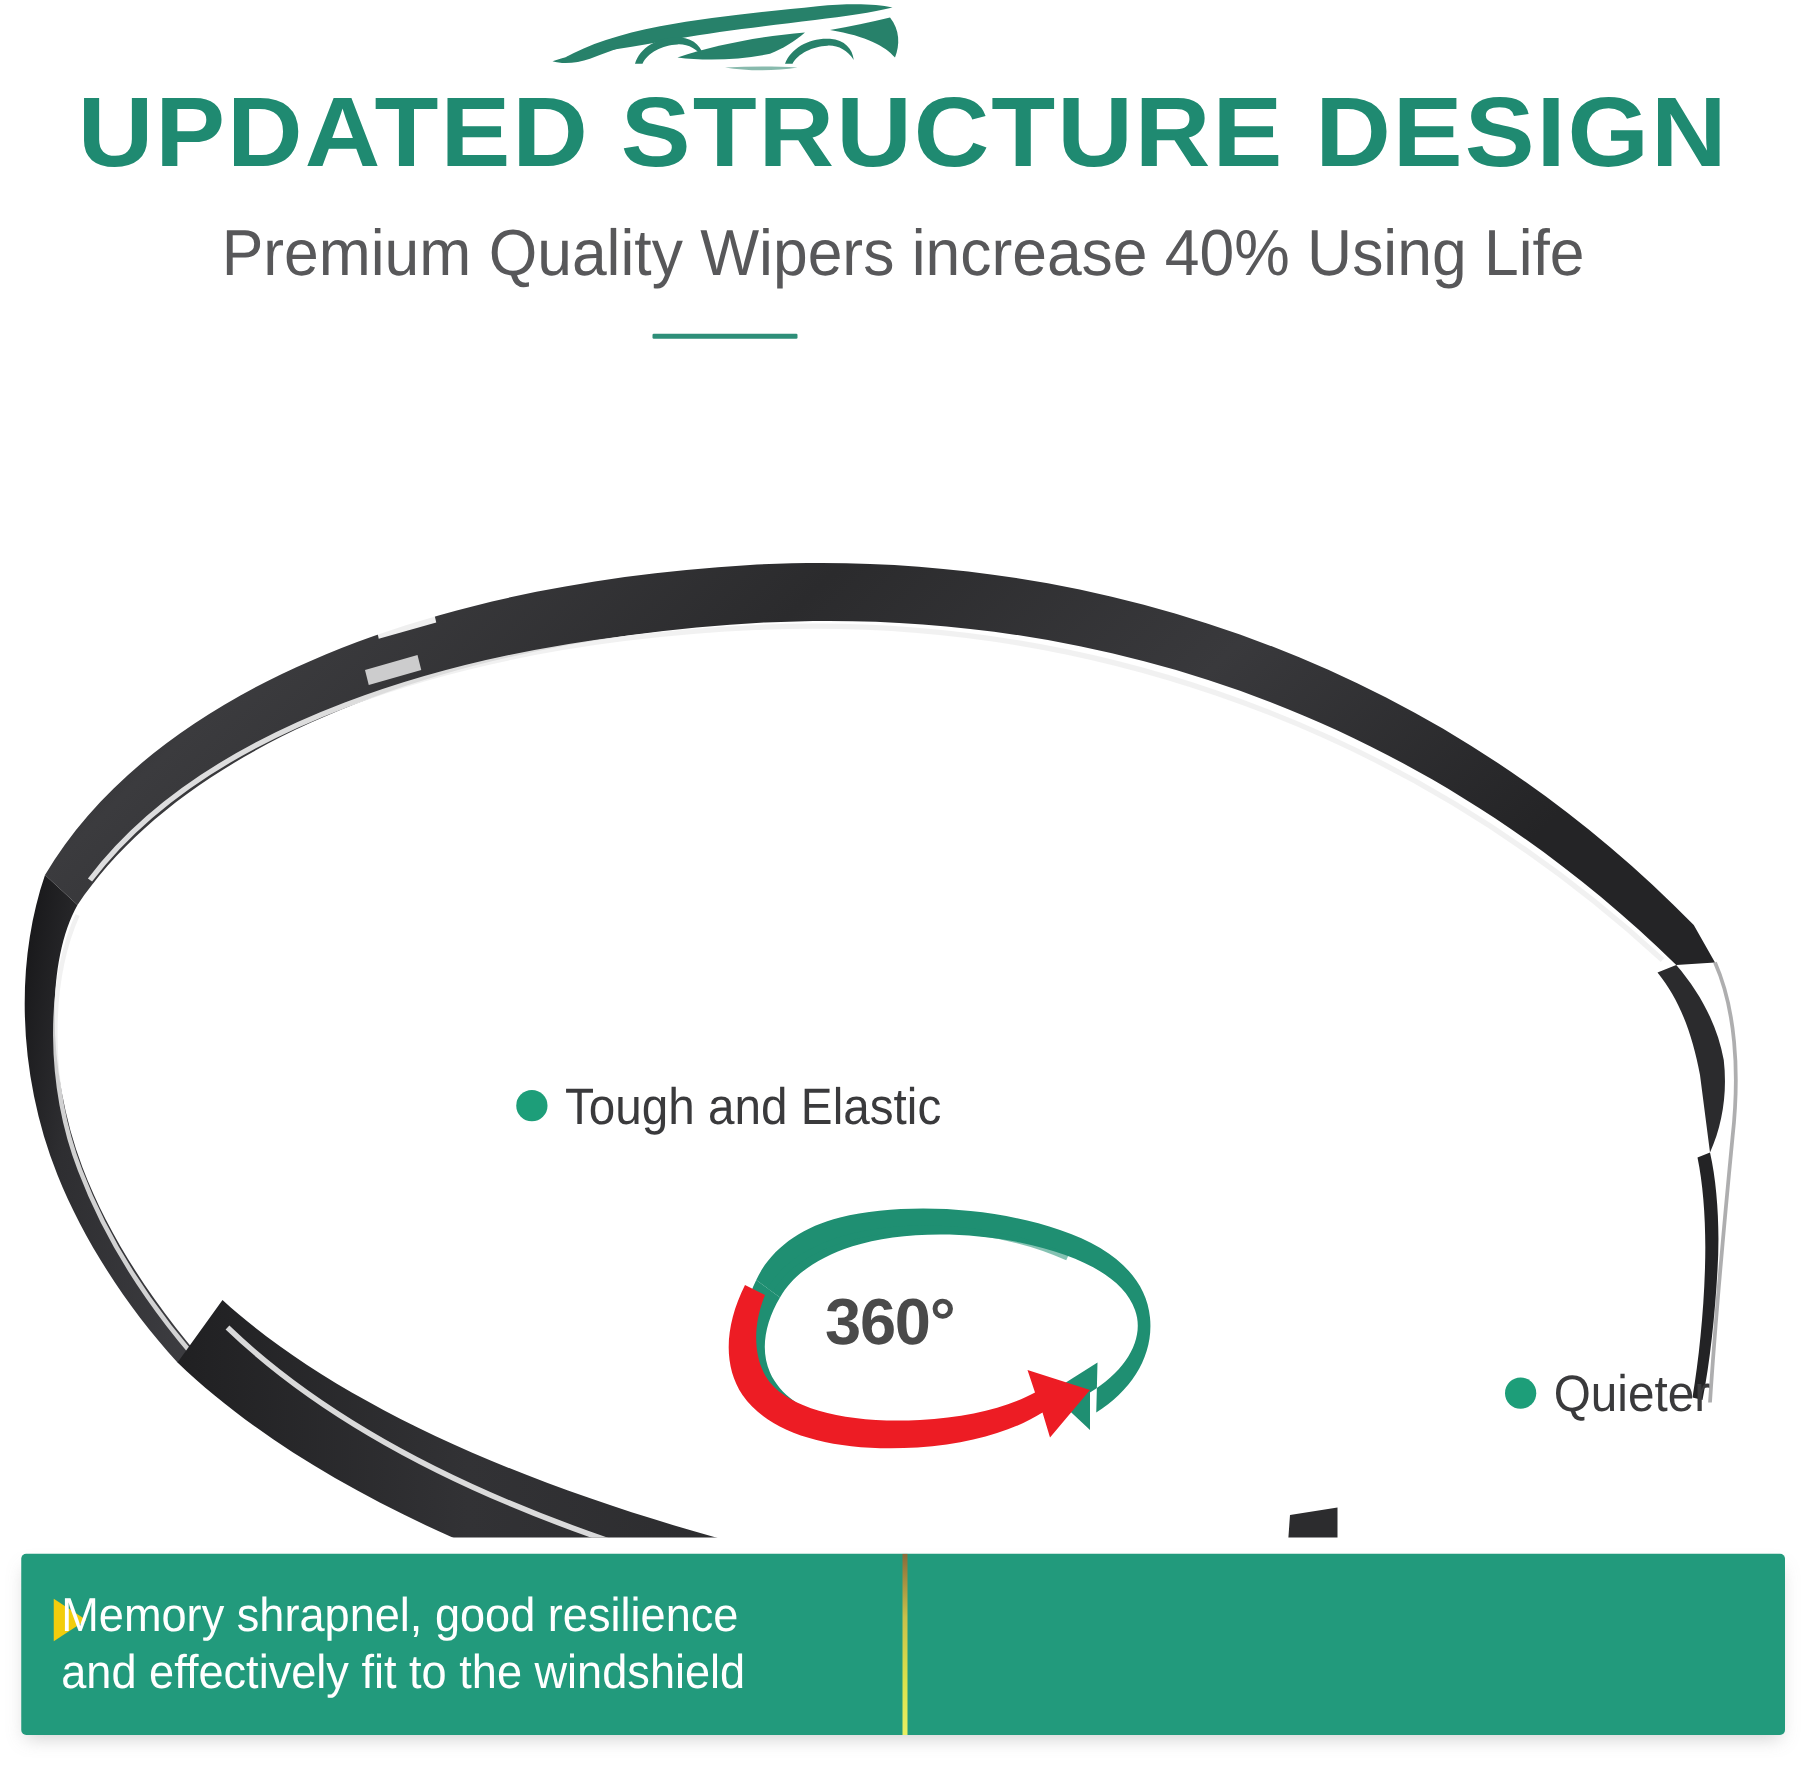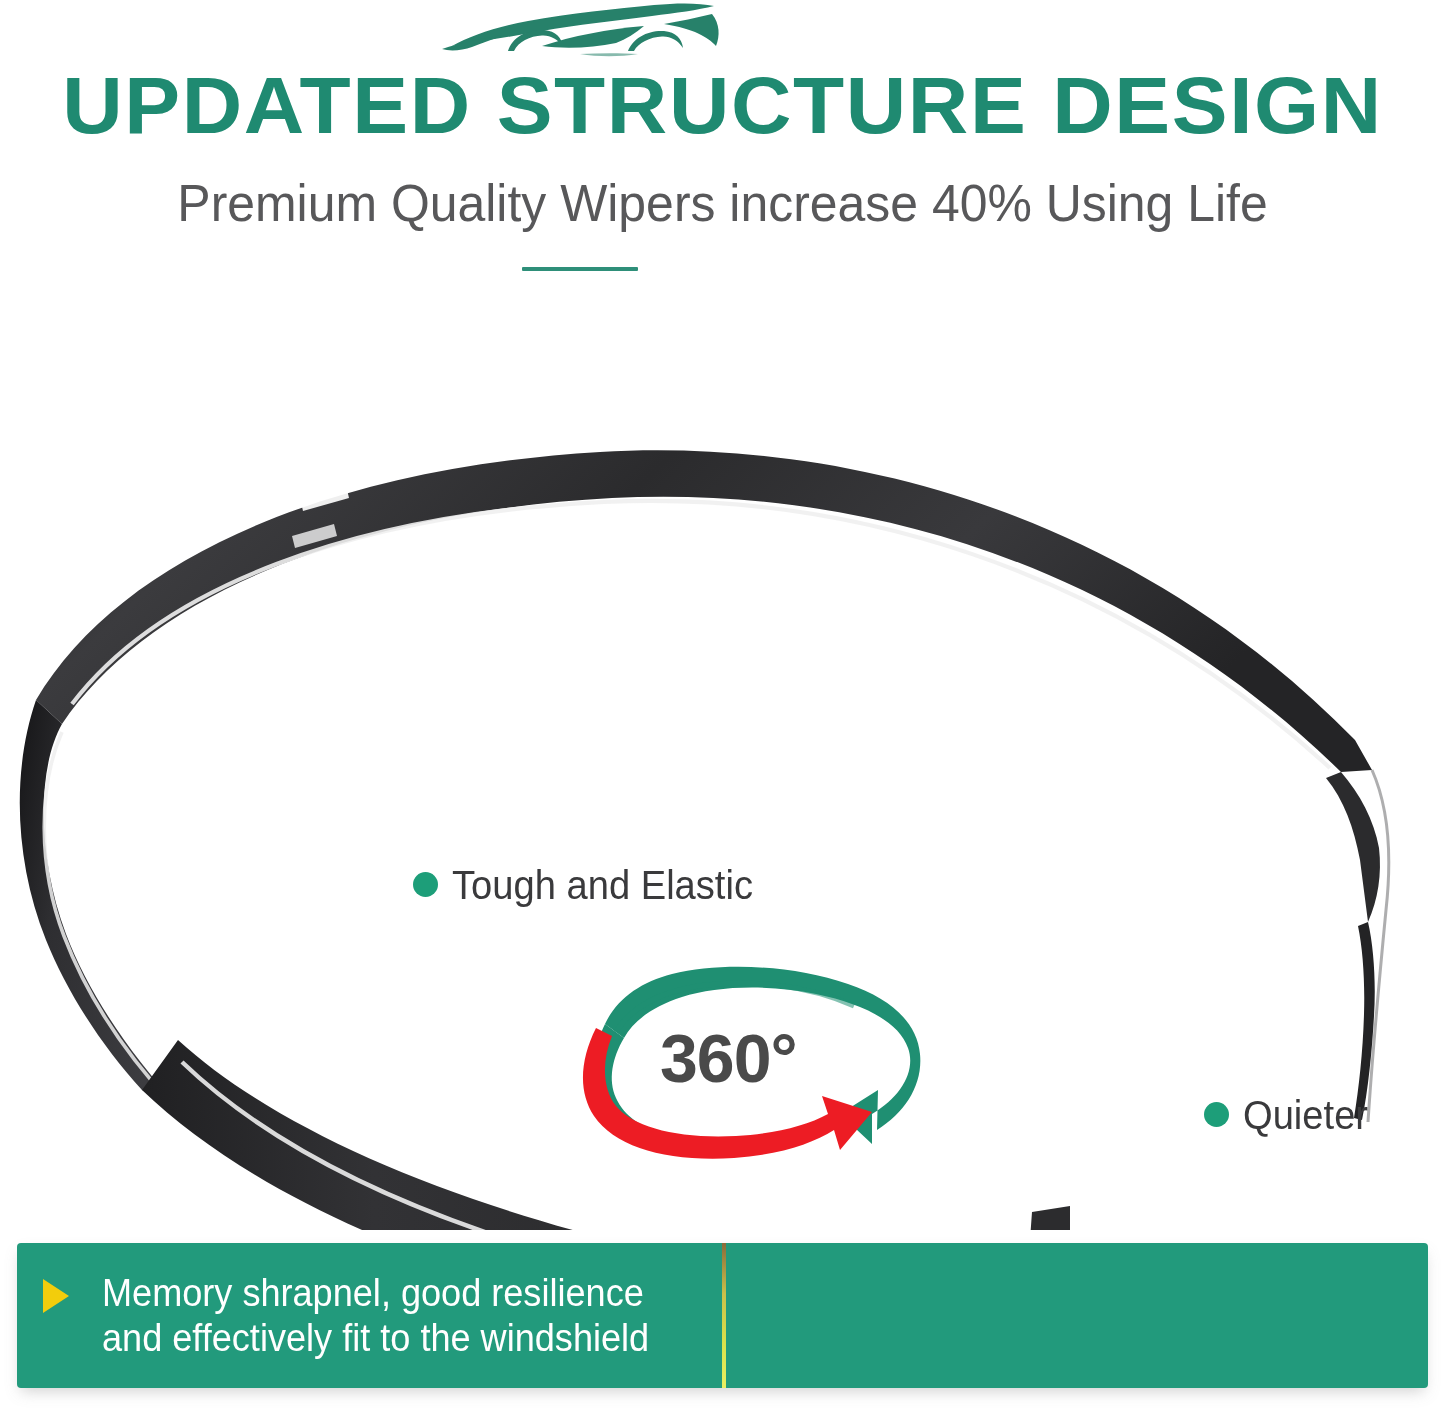--- a/index.html
+++ b/index.html
@@ -129,21 +129,21 @@
     width: 355px;
     height: 200px;
   }
   #badge-360 svg { display: block; }
   #badge-360-text {
     position: absolute;
     left: 88px;
     top: 62px;
     font-family: "Liberation Sans", sans-serif;
     font-weight: 700;
-    font-size: 68px;
+    font-size: 52px;
     line-height: 68px;
     color: #4a4a4a;
     letter-spacing: -1px;
     white-space: nowrap;
   }
 
   
   #bottom-banner {
     position: absolute;
     left: 17px;
@@ -155,21 +155,21 @@
     display: flex;
     box-shadow: 0 7px 14px -4px rgba(120,120,120,0.35);
     overflow: hidden;
   }
   .banner-panel {
     position: relative;
     display: flex;
     align-items: center;
     box-sizing: border-box;
   }
-  #banner-panel-left  { width: 705px; padding: 0 22px 0 85px; }
+  #banner-panel-left  { width: 705px; padding: 0 22px 0 32px; }
   #banner-panel-right { width: 706px; padding: 0 22px 0 63px; }
   #banner-divider {
     width: 4px;
     background: linear-gradient(to bottom, #8a6a3a 0%, #c9c04a 35%, #d9e24c 70%, #e8ef63 100%);
     flex: 0 0 auto;
     align-self: stretch;
   }
   .banner-arrow {
     position: absolute;
     left: 26px;

